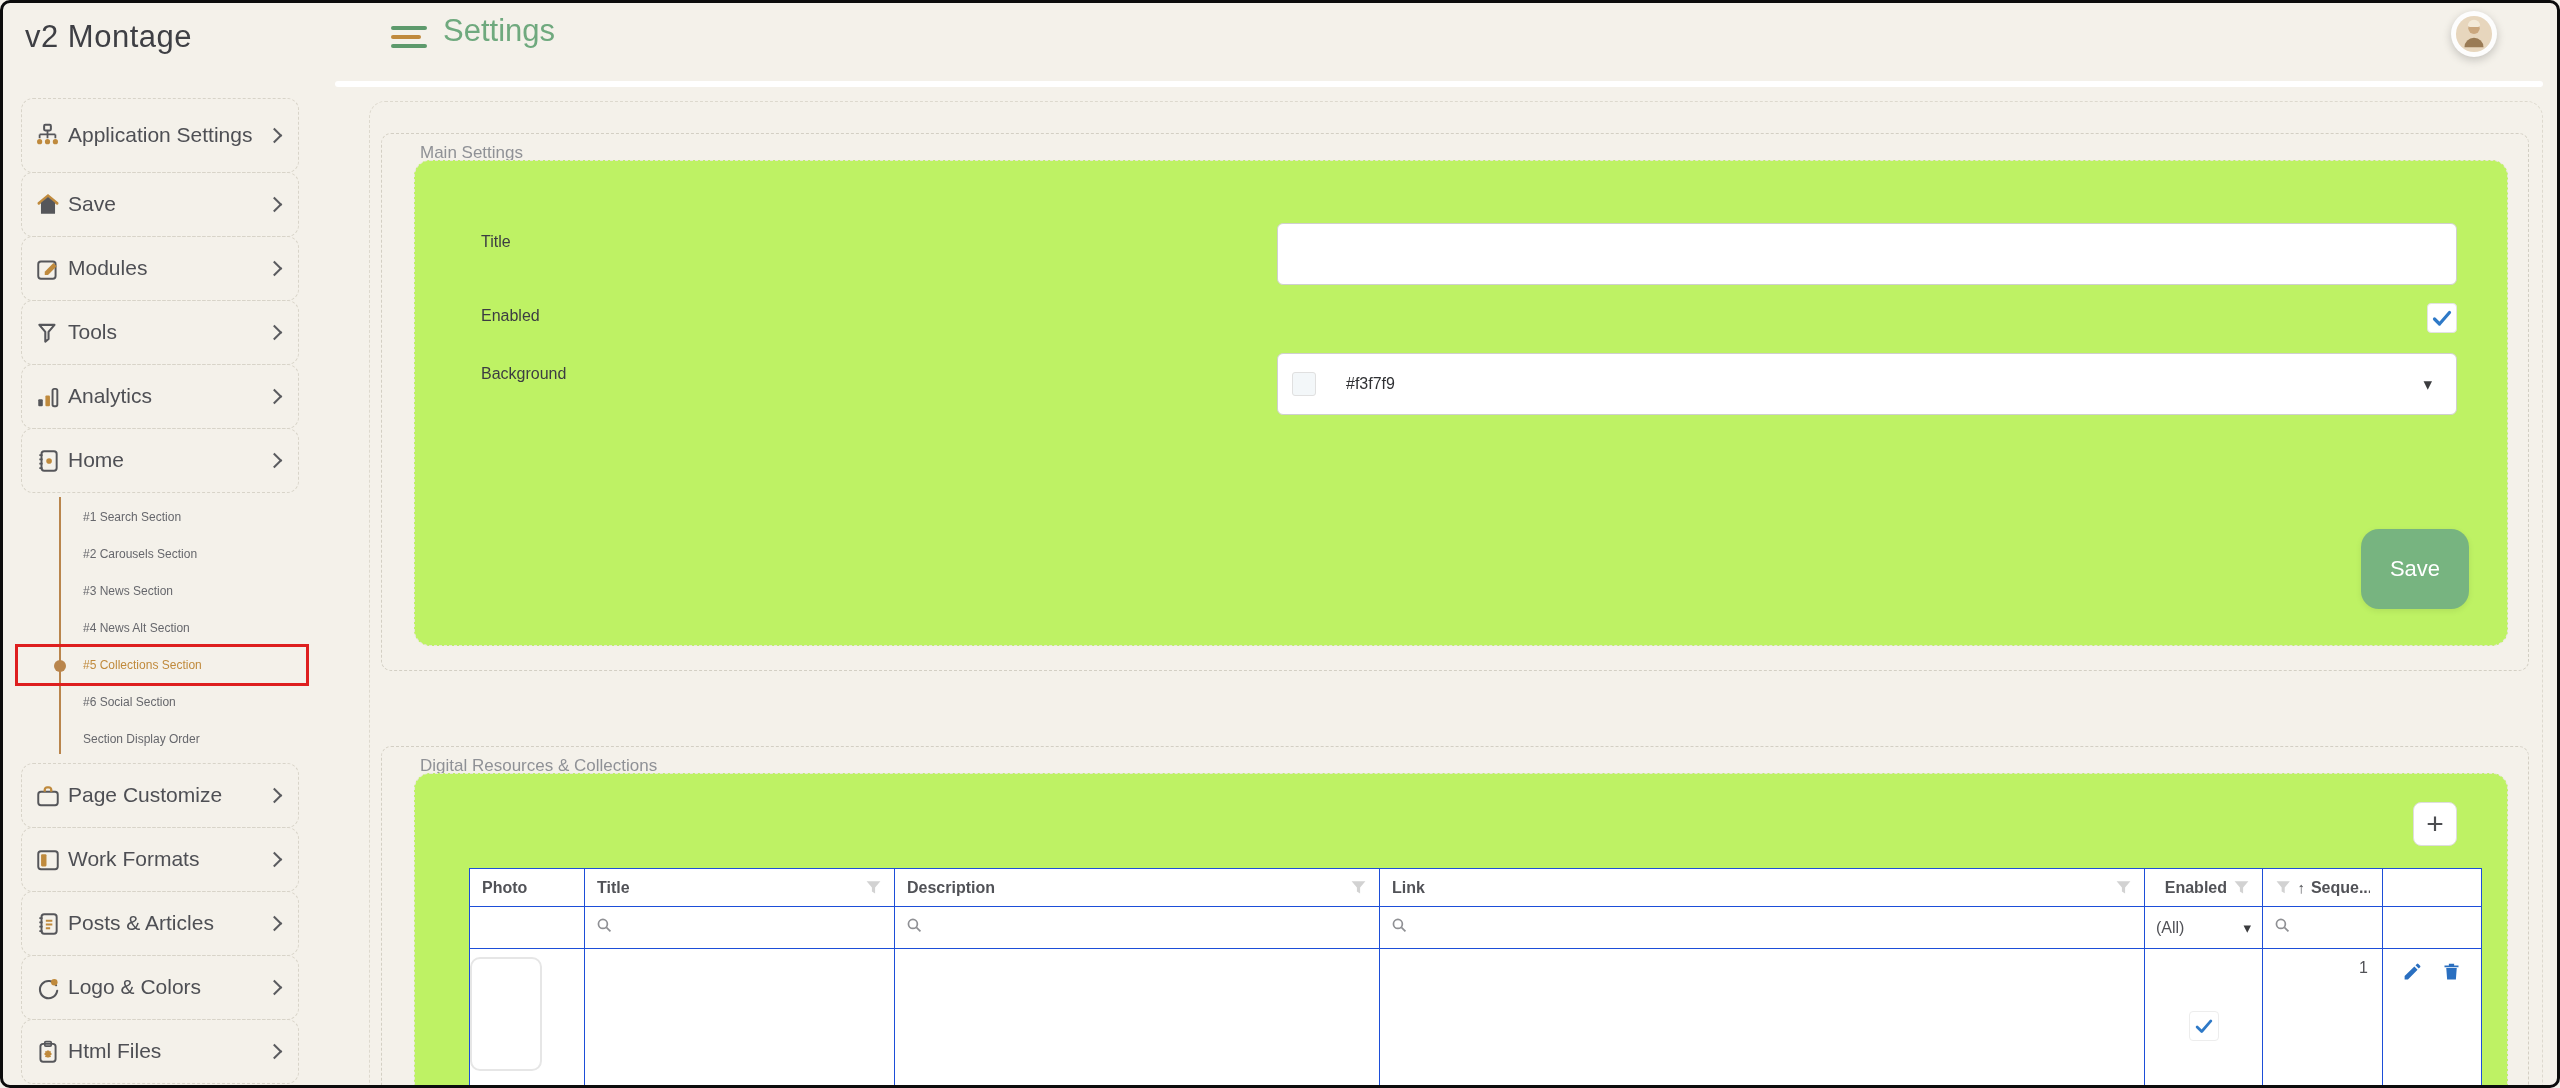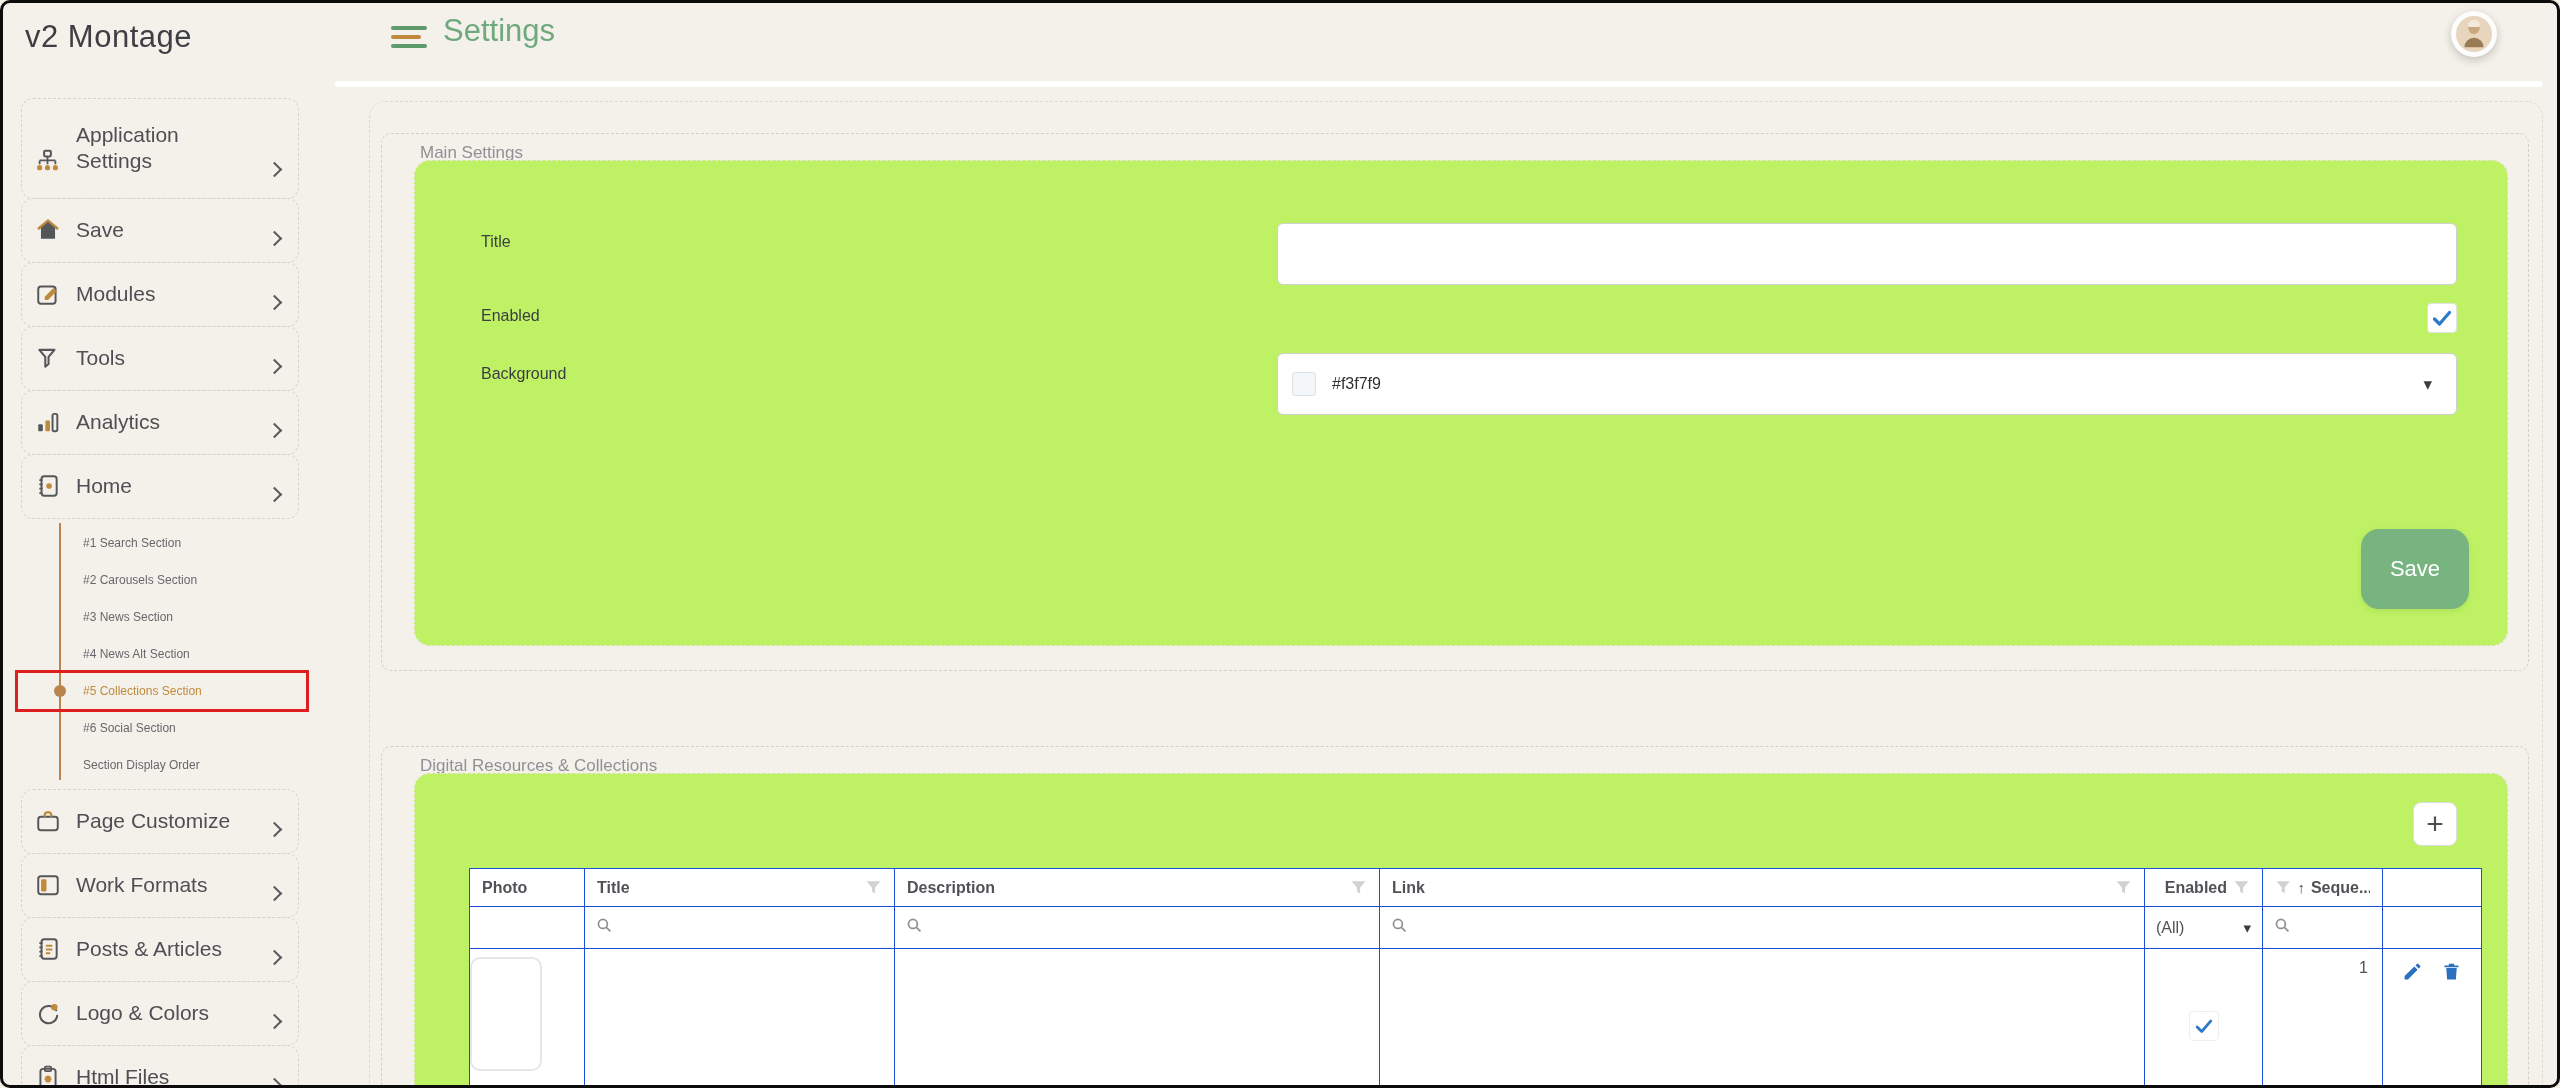--- a/index.html
+++ b/index.html
@@ -10,21 +10,21 @@
     border:3px solid #0c0c0c;
     border-radius:10px;
     overflow:hidden;
     position:relative;
   }
   
   .sidebar{ position:absolute; left:0; top:0; width:330px; height:100%; }
   .brand{ position:absolute; left:22px; top:16px; font-size:31px; font-weight:500; color:#3e3f44; letter-spacing:.5px;}
   .menu{ position:absolute; top:96px; left:18px; width:278px; }
   .mi{
-    display:flex; align-items:flex-end; gap:15px;
+    display:flex; align-items:center; gap:7px;
     padding:18px 12px; margin-top:-1px;
     border:1px dashed #d8d4c9; border-radius:12px;
     cursor:pointer; position:relative; background:transparent;
   }
   .mi.tall{ padding:23px 12px; }
   .mi .ic{ width:27px; height:27px; flex:0 0 27px; display:flex; align-items:center; justify-content:center;}
   .mi .lbl{ flex:1; font-size:21px; color:#4e4f54; line-height:1.25; }
   .chev{ width:11px; height:11px; border-right:2.6px solid #5a5b5f; border-bottom:2.6px solid #5a5b5f; transform:rotate(-45deg); margin-right:6px; flex:0 0 11px;}
   .submenu{ position:relative; padding:6px 0; }
   .guide{ position:absolute; left:38px; top:4px; bottom:10px; width:2px; background:#b9854c; }
@@ -46,21 +46,21 @@
   .panel-main{ top:130px; height:538px; }
   .panel-dr{ top:743px; height:430px; }
   .card{ position:absolute; left:32px; right:20px; top:26px; background:#bef264; border:1px dashed #e8e5db; border-radius:16px; }
   .card-main{ bottom:24px; }
   .card-dr{ bottom:-60px; }
   .fld-label{ position:absolute; left:66px; font-size:16px; color:#3c3d42; }
   .text-input{ position:absolute; left:862px; right:50px; top:62px; height:62px; border:1px solid #cfcfcf; border-radius:6px; background:#fff; font-size:16px; padding:0 14px; color:#333; outline:none;}
   .checkbox{ position:absolute; right:50px; top:142px; width:30px; height:30px; border:1px solid #e2e2e2; border-radius:4px; background:#fff; display:flex; align-items:center; justify-content:center; cursor:pointer;}
   .select{ position:absolute; left:862px; right:50px; top:192px; height:62px; border:1px solid #cfcfcf; border-radius:6px; background:#fff; display:flex; align-items:center; padding:0 14px; cursor:pointer;}
   .swatch{ width:24px; height:24px; border:1px solid #e0e0e0; border-radius:3px; background:#f3f7f9; }
-  .select .val{ margin-left:16px; font-size:16px; color:#2f3033; }
+  .select .val{ margin-left:30px; font-size:16px; color:#2f3033; }
   .select .caret{ margin-left:auto; font-size:17px; color:#3b3c3f; margin-right:10px;}
   .save-btn{ position:absolute; right:38px; top:368px; width:108px; height:80px; background:#77b480; border:none; border-radius:18px; color:#fff; font-size:22px; font-family:inherit; cursor:pointer; box-shadow:0 2px 6px rgba(0,0,0,.08);}
   .add-btn{ position:absolute; right:50px; top:28px; width:44px; height:44px; background:#fff; border:1px solid #ddd; border-radius:8px; font-size:30px; color:#4c4d51; line-height:40px; text-align:center; cursor:pointer;}
   
   .tbl-wrap{ position:absolute; left:54px; top:94px; width:2012px; }
   table{ border-collapse:collapse; table-layout:fixed; width:2012px; background:#fff;}
   th,td{ border:1px solid #1d4ed8; }
   th{ height:38px; font-size:16px; font-weight:700; color:#515257; padding:0 12px; text-align:left; }
   .th-flex{ display:flex; align-items:center; gap:6px; }
   .th-flex .grow{ flex:1; }

